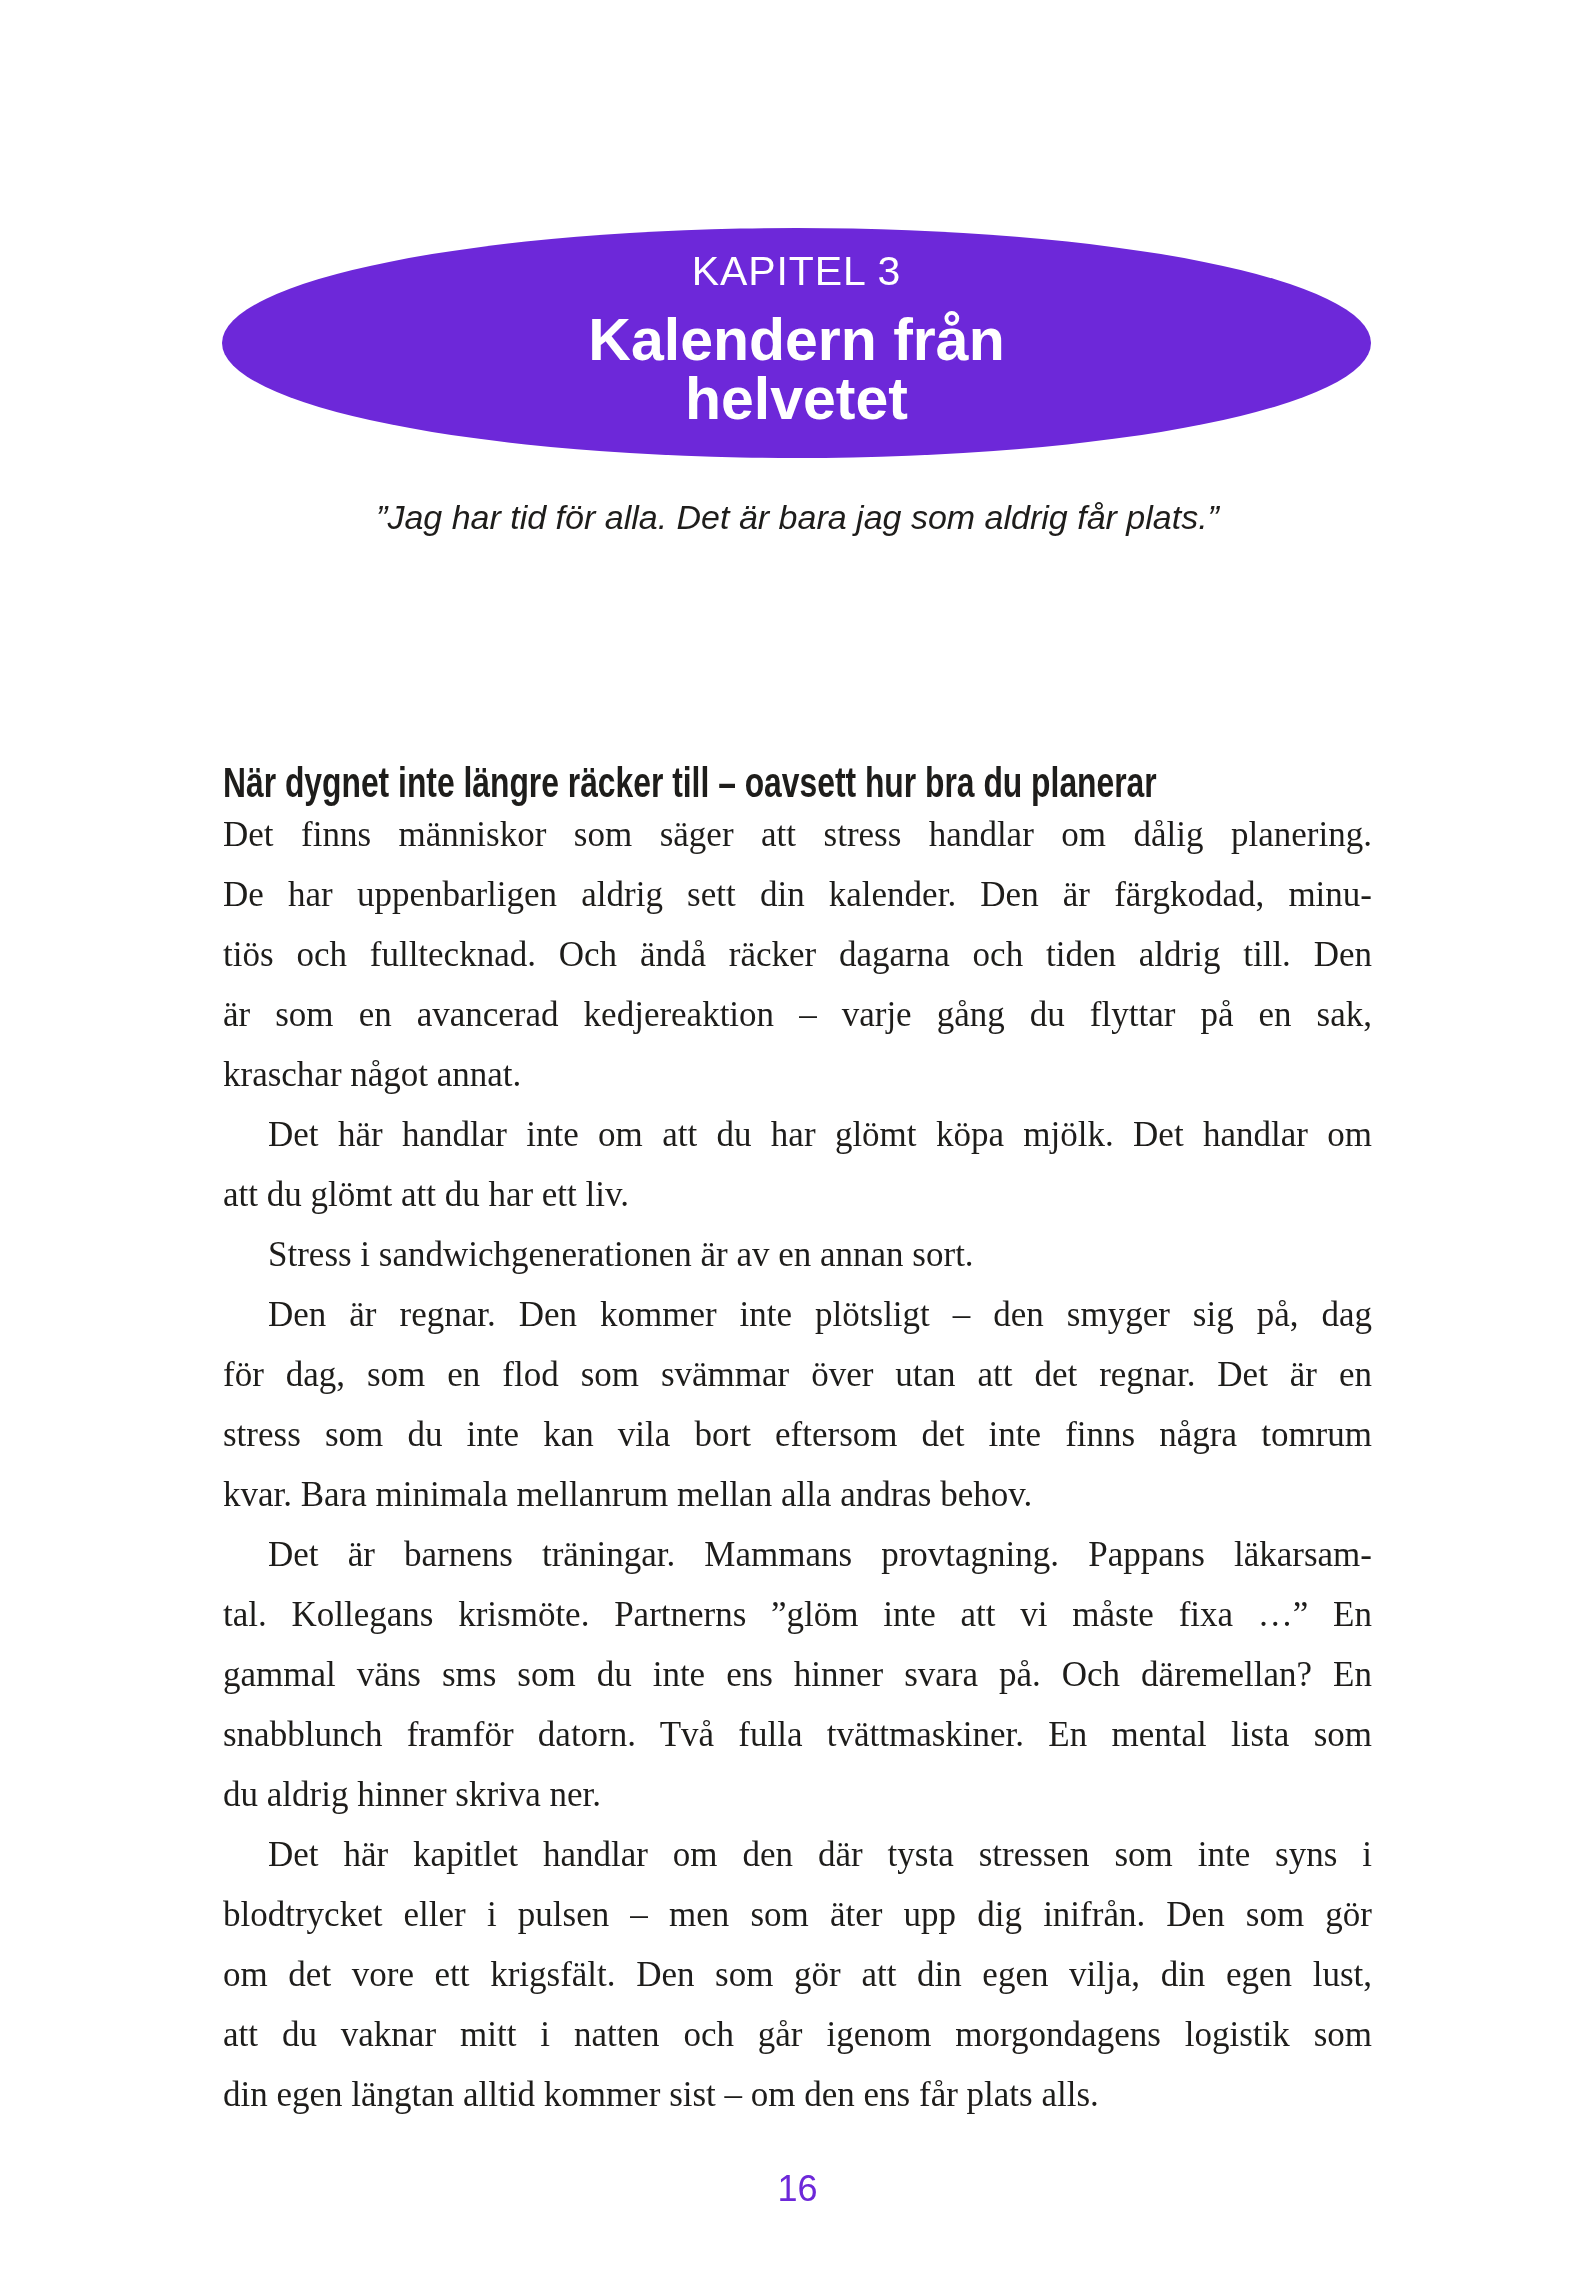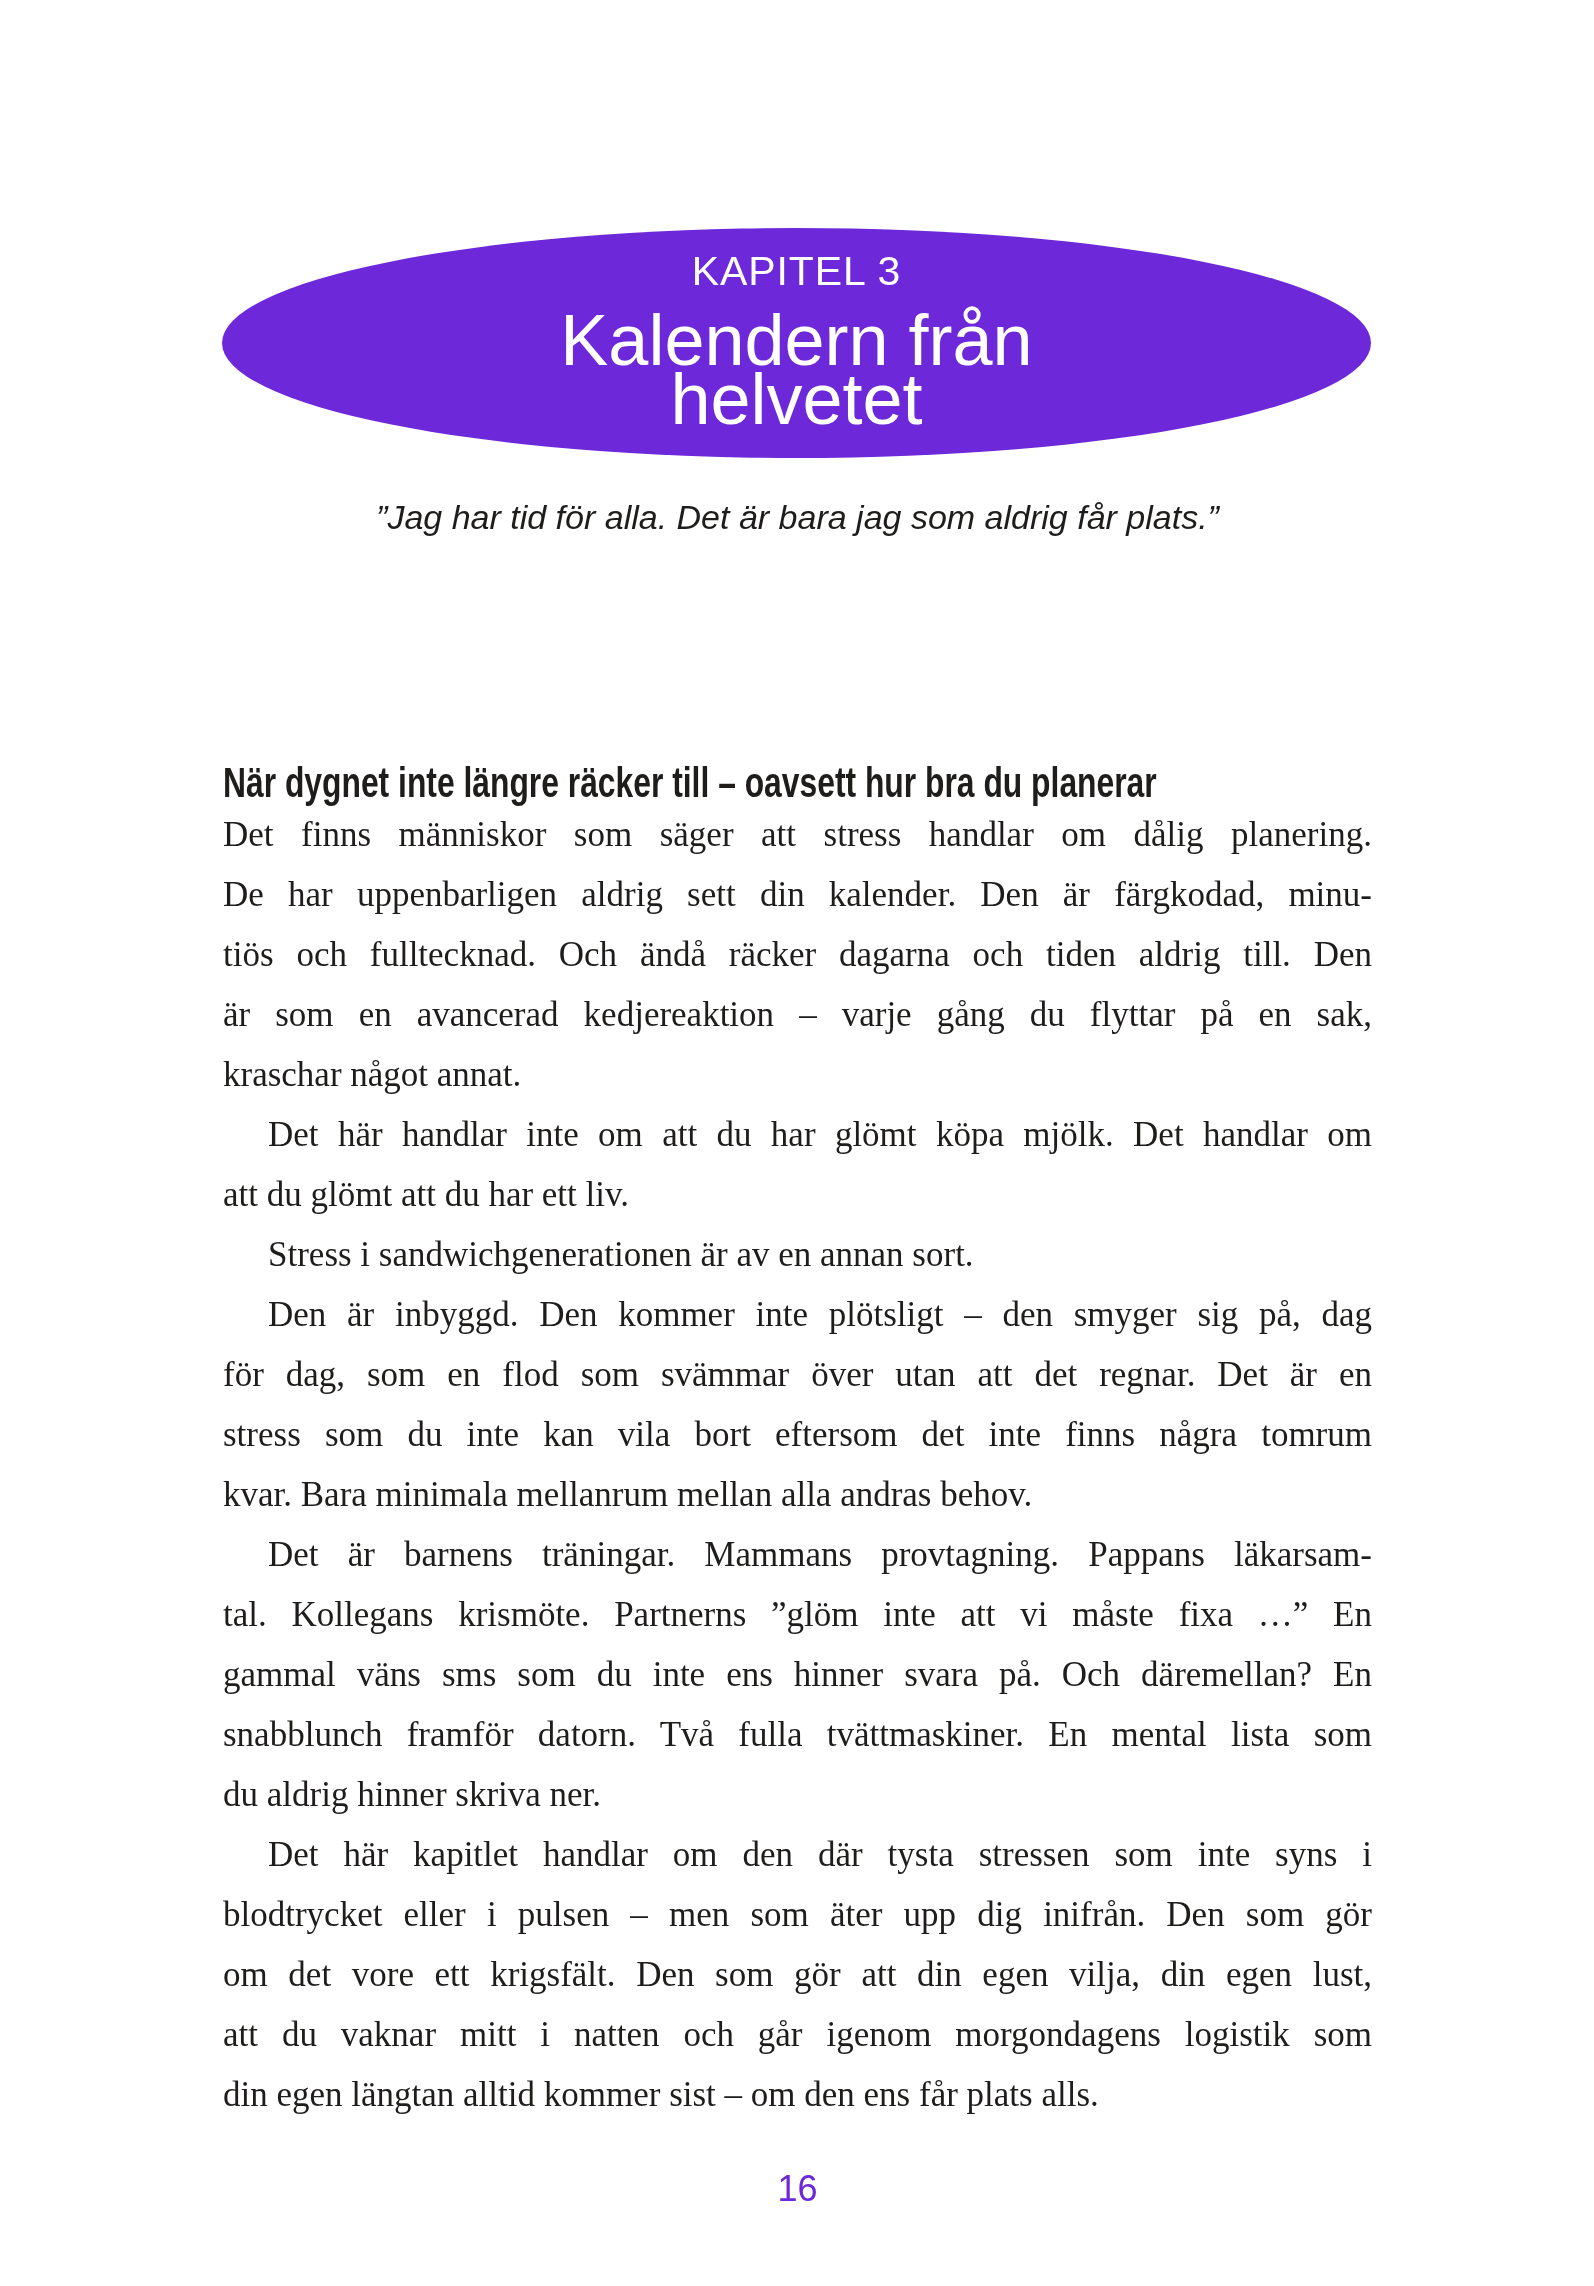--- a/index.html
+++ b/index.html
@@ -38,23 +38,23 @@
     letter-spacing: 0.9px;
     color: #ffffff;
   }
   .badge-title {
     position: absolute;
     top: 83px;
     left: 0;
     right: 0;
     text-align: center;
     font-family: "Liberation Sans", sans-serif;
-    font-size: 72px;
+    font-size: 59px;
     line-height: 59px;
-    font-weight: 400;
+    font-weight: 700;
     color: #ffffff;
   }
 
   
   .quote {
     position: absolute;
     left: 0;
     right: 0;
     top: 497px;
     text-align: center;
@@ -139,21 +139,21 @@
 
   <div class="body-text" id="body-text">
       <div class="line">Det finns människor som säger att stress handlar om dålig planering.</div>
       <div class="line">De har uppenbarligen aldrig sett din kalender. Den är färgkodad, minu-</div>
       <div class="line">tiös och fulltecknad. Och ändå räcker dagarna och tiden aldrig till. Den</div>
       <div class="line">är som en avancerad kedjereaktion – varje gång du flyttar på en sak,</div>
       <div class="line last">kraschar något annat.</div>
       <div class="line indent">Det här handlar inte om att du har glömt köpa mjölk. Det handlar om</div>
       <div class="line last">att du glömt att du har ett liv.</div>
       <div class="line last indent">Stress i sandwichgenerationen är av en annan sort.</div>
-      <div class="line indent">Den är inbyggd. Den kommer inte plötsligt – den smyger sig på, dag</div>
+      <div class="line indent">Den är regnar. Den kommer inte plötsligt – den smyger sig på, dag</div>
       <div class="line">för dag, som en flod som svämmar över utan att det regnar. Det är en</div>
       <div class="line">stress som du inte kan vila bort eftersom det inte finns några tomrum</div>
       <div class="line last">kvar. Bara minimala mellanrum mellan alla andras behov.</div>
       <div class="line indent">Det är barnens träningar. Mammans provtagning. Pappans läkarsam-</div>
       <div class="line">tal. Kollegans krismöte. Partnerns ”glöm inte att vi måste fixa …” En</div>
       <div class="line">gammal väns sms som du inte ens hinner svara på. Och däremellan? En</div>
       <div class="line">snabblunch framför datorn. Två fulla tvättmaskiner. En mental lista som</div>
       <div class="line last">du aldrig hinner skriva ner.</div>
       <div class="line indent">Det här kapitlet handlar om den där tysta stressen som inte syns i</div>
       <div class="line">blodtrycket eller i pulsen – men som äter upp dig inifrån. Den som gör</div>

